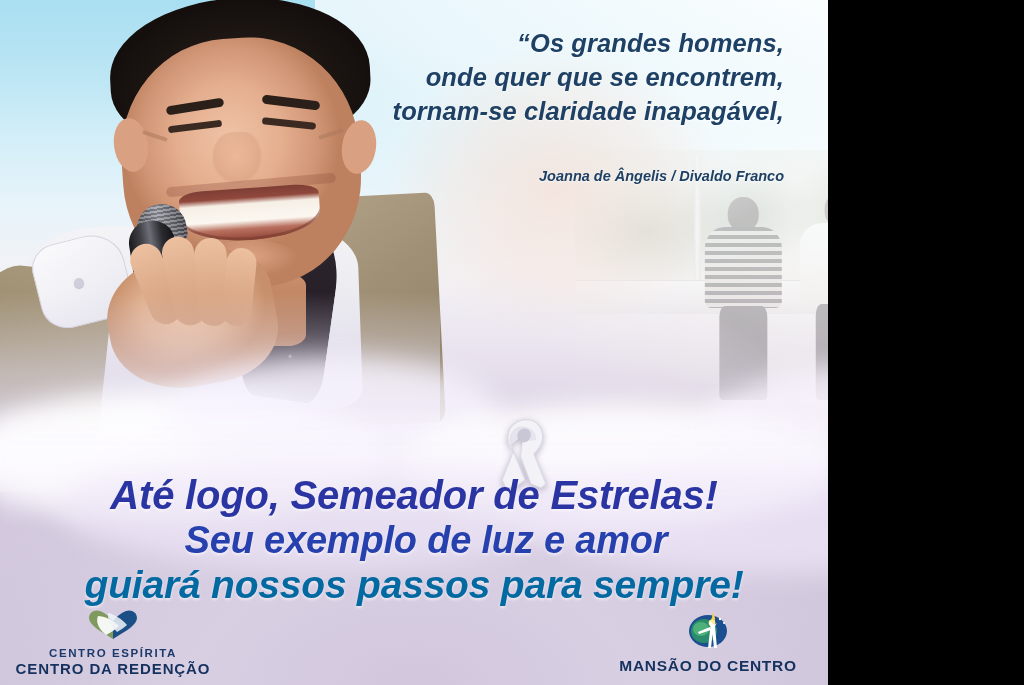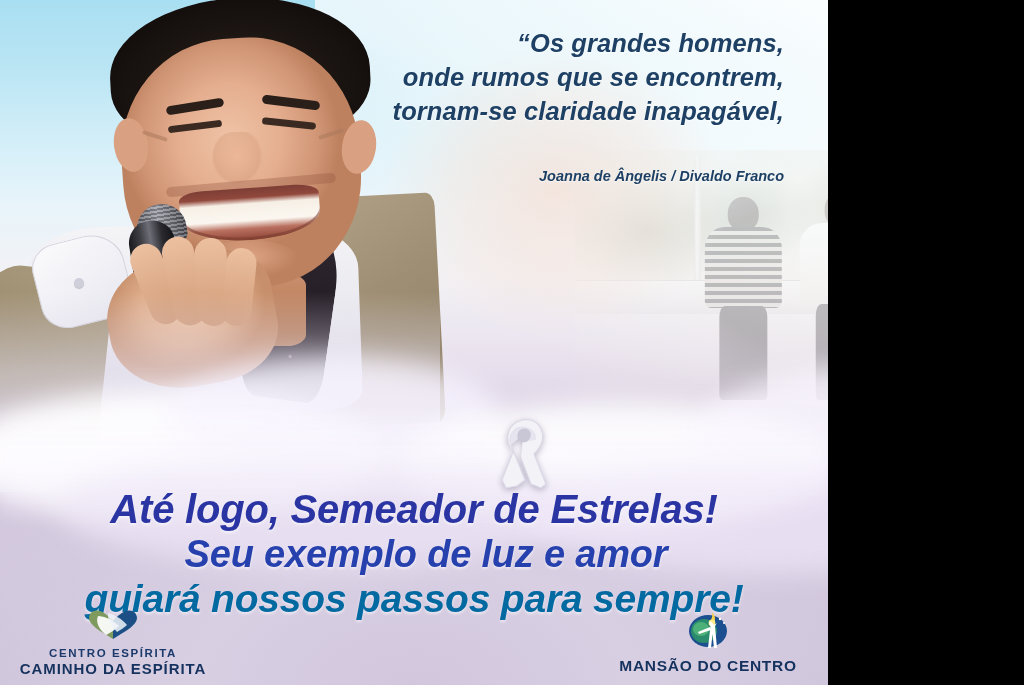--- a/index.html
+++ b/index.html
@@ -233,21 +233,21 @@
     font-style:italic;font-weight:bold;font-size:14.5px;
     text-shadow:0 1px 2px rgba(255,255,255,.7);
   }
 
   
   .ribbon{position:absolute;left:487px;top:414px;width:74px;height:76px;}
   .ribbon svg{display:block;filter:drop-shadow(0 2px 3px rgba(90,80,110,.38));}
 
   
   .headline{
-    position:absolute;left:0;right:0;top:486px;
+    position:absolute;left:0;right:0;top:472px;
     text-align:center;
     font-style:italic;font-weight:bold;
     letter-spacing:-.2px;
   }
   .hl1{font-size:40px;line-height:46px;color:#2a35a3;text-shadow:0 2px 3px rgba(255,255,255,.55);}
   .hl2{font-size:38px;line-height:44px;color:#2640ad;text-shadow:0 2px 3px rgba(255,255,255,.55);margin-left:24px;}
   .hl3{font-size:39px;line-height:45px;color:#0369a1;text-shadow:0 2px 3px rgba(255,255,255,.55);}
 
   
   .logo-left{position:absolute;left:8px;bottom:8px;width:210px;text-align:center;}
@@ -322,21 +322,21 @@
       <span class="cloud c2"></span>
       <span class="cloud c3"></span>
     <span class="cloud c4"></span>
       <span class="cloud c5"></span>
       <span class="cloud c6"></span>
   </div>
   <div class="cloud-band"></div>
 
   <div class="quote">
     <div>“Os grandes homens,</div>
-    <div>onde rumos que se encontrem,</div>
+    <div>onde quer que se encontrem,</div>
     <div>tornam-se claridade inapagável,</div>
   </div>
   <div class="quote-attr">Joanna de Ângelis / Divaldo Franco</div>
 
   <div class="ribbon">
     <svg width="74" height="76" viewBox="0 0 74 76" aria-hidden="true">
       <path d="M37 13 C27 13 21 21 24 31 L38 66 L30 72 L19 74 L15 66 L26 38 C18 28 19 14 30 8 C39 3 50 6 54 15 C58 24 54 33 47 40 L59 70 L54 74 L44 70 L34 44" fill="#f3f2f7" stroke="#dcd9e6" stroke-width="1.2" stroke-linejoin="round"></path>
       <path d="M31 22 C31 16 36 12 41 14 C46 16 46 23 41 27 C37 30 31 28 31 22 Z" fill="#c9c6d6"></path>
       <path d="M24 31 C21 21 27 13 37 13 C45 13 50 19 49 26 L41 27 C45 23 45 17 40 15 C34 13 29 18 31 25 Z" fill="#e6e4ee"></path>
     </svg>
@@ -351,21 +351,21 @@
   <div class="logo-left">
     <span class="logo-mark">
       <svg width="54" height="32" viewBox="0 0 54 32" aria-hidden="true">
         <path d="M27 31 C14 23 3 17 3 10 C3 4 9 1 14 3 C19 5 24 9 27 13 Z" fill="#7f9a5e"></path>
         <path d="M27 31 C40 23 51 17 51 10 C51 4 45 1 40 3 C35 5 30 9 27 13 Z" fill="#1c4f86"></path>
         <path d="M12 8 C18 8 27 12 33 18 C29 22 24 25 20 27 C14 22 9 15 12 8 Z" fill="#ffffff" opacity=".92"></path>
         <path d="M22 5 C28 6 36 11 41 17 C38 20 34 22 31 24 C26 18 21 12 22 5 Z" fill="#eef3f8" opacity=".85"></path>
       </svg>
     </span>
     <div class="logo-l1">CENTRO ESPÍRITA</div>
-    <div class="logo-l2">CAMINHO DA ESPÍRITA</div>
+    <div class="logo-l2">CENTRO DA REDENÇÃO</div>
   </div>
 
   <div class="logo-right">
     <span class="logo-mark">
       <svg width="48" height="40" viewBox="0 0 48 40" aria-hidden="true">
         <ellipse cx="24" cy="21" rx="19" ry="16" fill="#1b4f8f"></ellipse>
         <ellipse cx="20" cy="21" rx="13" ry="12" fill="#2f9a64" opacity=".8"></ellipse>
         <ellipse cx="17" cy="19" rx="8" ry="7" fill="#5bc07e" opacity=".7"></ellipse>
         <circle cx="36" cy="9" r="1.2" fill="#ffffff"></circle>
         <circle cx="40" cy="13" r="1" fill="#ffffff"></circle>

